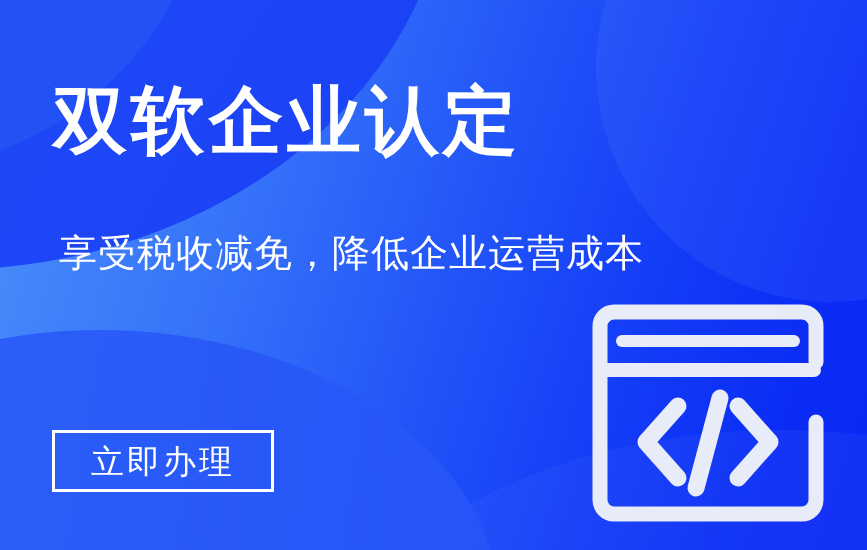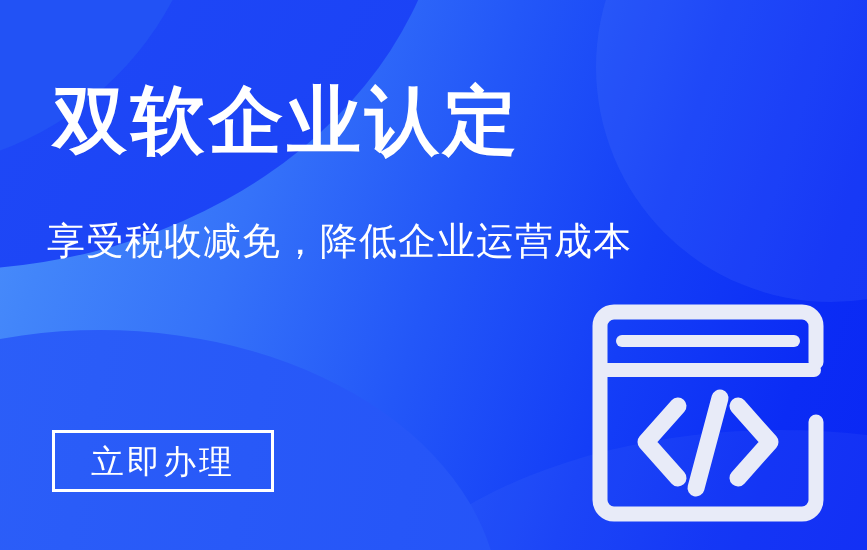--- a/index.html
+++ b/index.html
@@ -103,21 +103,21 @@
     font-weight: 700;
     letter-spacing: 4px;
     white-space: nowrap;
     text-shadow: 0 1px 0 rgba(0,0,0,0.03);
   }
 
   #subhead {
     position: absolute;
     left: 47px;
     top: 218px;
-    margin: 0;
+    margin: 12px;
     color: #ffffff;
     font-size: 38px;
     line-height: 1.25;
     font-weight: 400;
     letter-spacing: 1px;
     white-space: nowrap;
   }
 
   #cta-button {
     position: absolute;

